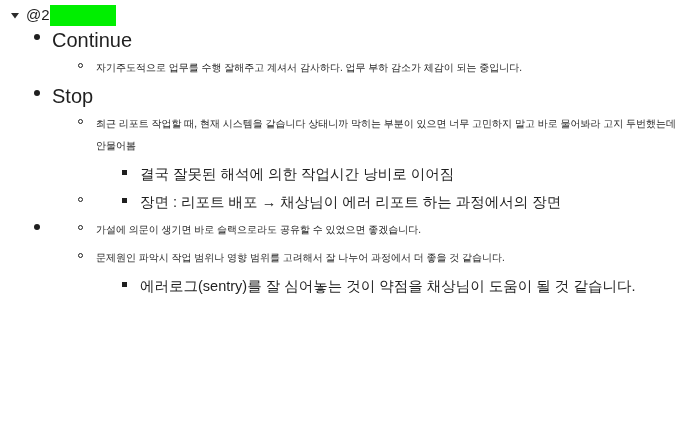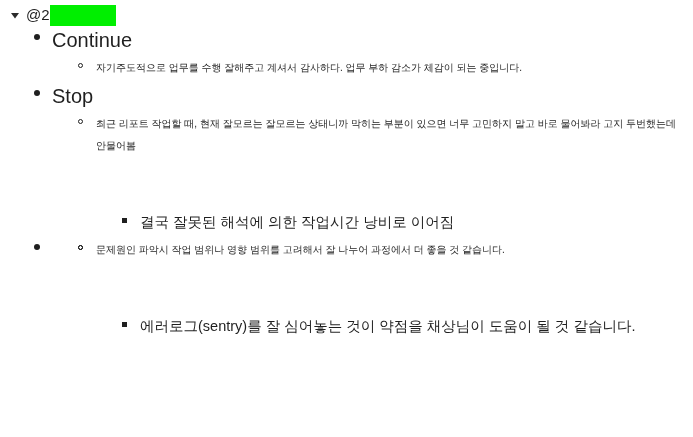--- a/index.html
+++ b/index.html
@@ -119,21 +119,20 @@
     line-height: 22px;
   }
 
   
   .lvl3 {
     margin: 0 0 0 22px;
   }
   .lvl3 > li {
     padding-left: 22px;
     position: relative;
-    margin-top: 48px;
   }
   .lvl3 > li > .bullet {
     position: absolute;
     left: 4px;
     top: 10px;
     width: 5px;
     height: 5px;
     background: #1f1f1f;
   }
   .lvl3 > li > .text {
@@ -176,37 +175,47 @@
           </li>
         </ul>
       </li>
 
       <li>
         <span class="bullet"></span>
         <span class="text">Stop</span>
         <ul class="lvl2">
           <li>
             <span class="bullet"></span>
-            <span class="text">최근 리포트 작업할 때, 현재 잘모르는 잘모르는 상태니까 막히는 부분이 있으면 너무 고민하지 말고 바로 물어봐라 고지 두번했는데 안물어봄</span>
+            <span class="text">최근 리포트 작업할 때, 현재 시스템을 같습니다 상태니까 막히는 부분이 있으면 너무 고민하지 말고 바로 물어봐라 고지 두번했는데 안물어봄</span>
             <ul class="lvl3">
               <li>
                 <span class="bullet"></span>
                 <span class="text">결국 잘못된 해석에 의한 작업시간 낭비로 이어짐</span>
               </li>
             </ul>
           </li>
           <li>
             <span class="bullet"></span>
+            <ul class="lvl3">
+              <li>
+                <span class="bullet"></span>
+                <span class="text">장면 : 리포트 배포 → 채상님이 에러 리포트 하는 과정에서의 장면</span>
+              </li>
+            </ul>
           </li>
         </ul>
       </li>
 
       <li>
         <span class="bullet"></span>
         <ul class="lvl2">
+          <li>
+            <span class="bullet"></span>
+            <span class="text">가설에 의문이 생기면 바로 슬랙으로라도 공유할 수 있었으면 좋겠습니다.</span>
+          </li>
           <li>
             <span class="bullet"></span>
             <span class="text">문제원인 파악시 작업 범위나 영향 범위를 고려해서 잘 나누어 과정에서 더 좋을 것 같습니다.</span>
             <ul class="lvl3">
               <li>
                 <span class="bullet"></span>
                 <span class="text">에러로그(sentry)를 잘 심어놓는 것이 약점을 채상님이 도움이 될 것 같습니다.</span>
               </li>
             </ul>
           </li>

